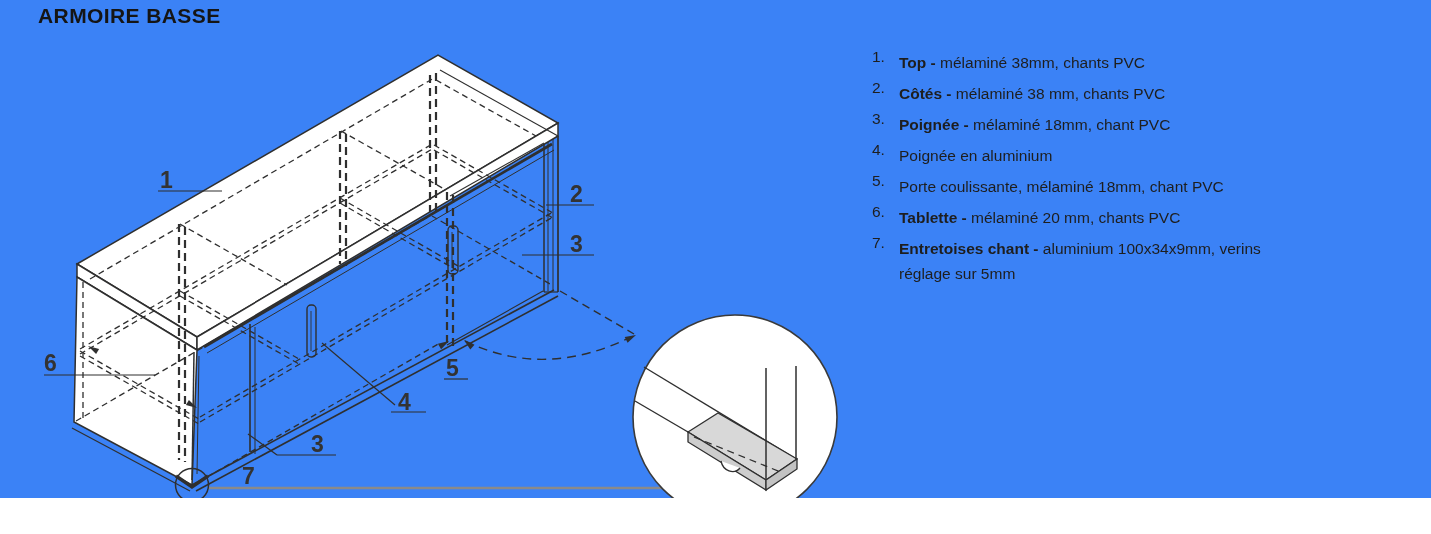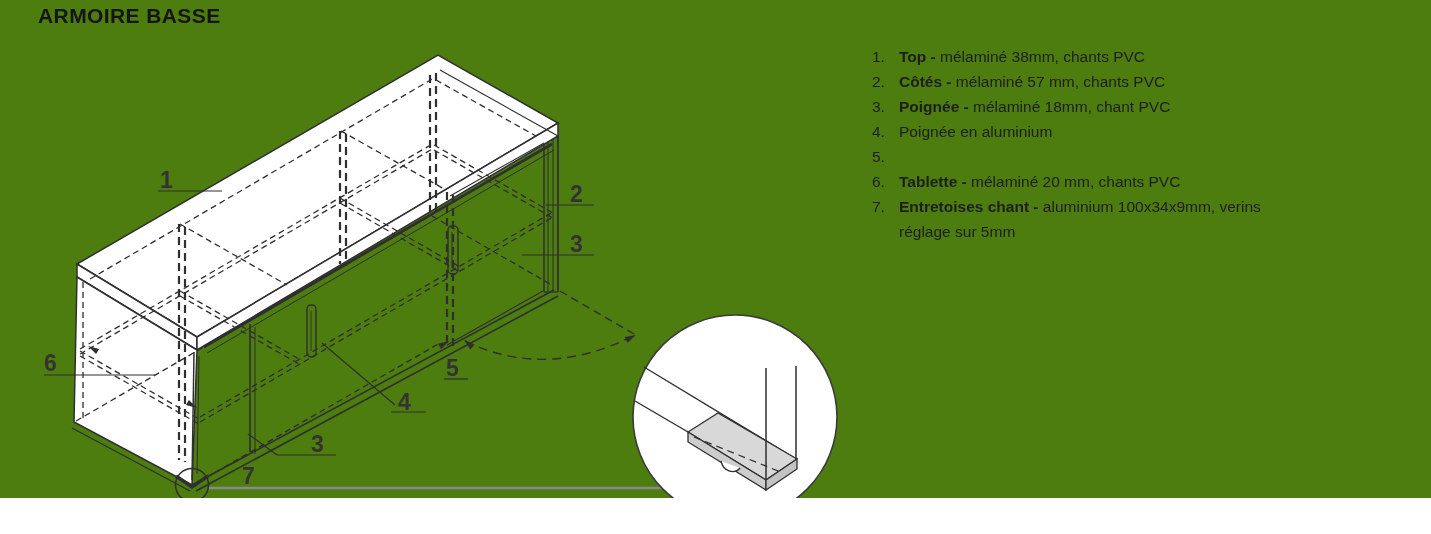--- a/index.html
+++ b/index.html
@@ -1,23 +1,23 @@
 <!DOCTYPE html>
 <html><head>
 <meta charset="utf-8">
 <style>
   html,body{margin:0;padding:0;background:#ffffff;}
   body{width:1431px;height:534px;font-family:"Liberation Sans",sans-serif;}
-  .page{position:relative;width:1431px;height:498px;background:#4d7c0f;overflow:hidden;}
+  .page{position:relative;width:1431px;height:498px;background:#3b82f6;overflow:hidden;}
   .title{position:absolute;left:38px;top:4px;font-size:21px;font-weight:bold;color:#151515;letter-spacing:.4px;}
   .drawing{position:absolute;left:0;top:0;}
   .parts{position:absolute;left:872px;top:44px;width:500px;font-size:15.5px;color:#1e1e1e;}
   .row{display:flex;line-height:25px;}
   .num{width:27px;flex:0 0 27px;}
-  .txt{max-width:402px;}
+  .txt{max-width:402px;margin-top:6px;}
   .txt b{font-weight:bold;}
   svg text{font-family:"Liberation Sans",sans-serif;font-weight:bold;font-size:23px;fill:#333;}
 </style>
 </head>
 <body>
 
 <div class="page">
 
   <div class="title">ARMOIRE BASSE</div>
 
@@ -178,32 +178,33 @@
     </g>
   </svg>
 
   <div class="parts">
     <div class="row">
       <span class="num">1.</span>
       <span class="txt"><b>Top -</b><span> mélaminé 38mm, chants PVC</span></span>
     </div>
     <div class="row">
       <span class="num">2.</span>
-      <span class="txt"><b>Côtés -</b><span> mélaminé 57 mm, chants PVC</span></span>
+      <span class="txt"><b>Côtés -</b><span> mélaminé 38 mm, chants PVC</span></span>
     </div>
     <div class="row">
       <span class="num">3.</span>
       <span class="txt"><b>Poignée -</b><span> mélaminé 18mm, chant PVC</span></span>
     </div>
     <div class="row">
       <span class="num">4.</span>
       <span class="txt"><b></b><span>Poignée en aluminium</span></span>
     </div>
     <div class="row">
       <span class="num">5.</span>
+      <span class="txt"><b></b><span>Porte coulissante, mélaminé 18mm, chant PVC</span></span>
     </div>
     <div class="row">
       <span class="num">6.</span>
       <span class="txt"><b>Tablette -</b><span> mélaminé 20 mm, chants PVC</span></span>
     </div>
     <div class="row">
       <span class="num">7.</span>
       <span class="txt"><b>Entretoises chant -</b><span> aluminium 100x34x9mm, verins réglage sur 5mm</span></span>
     </div>
   </div>

